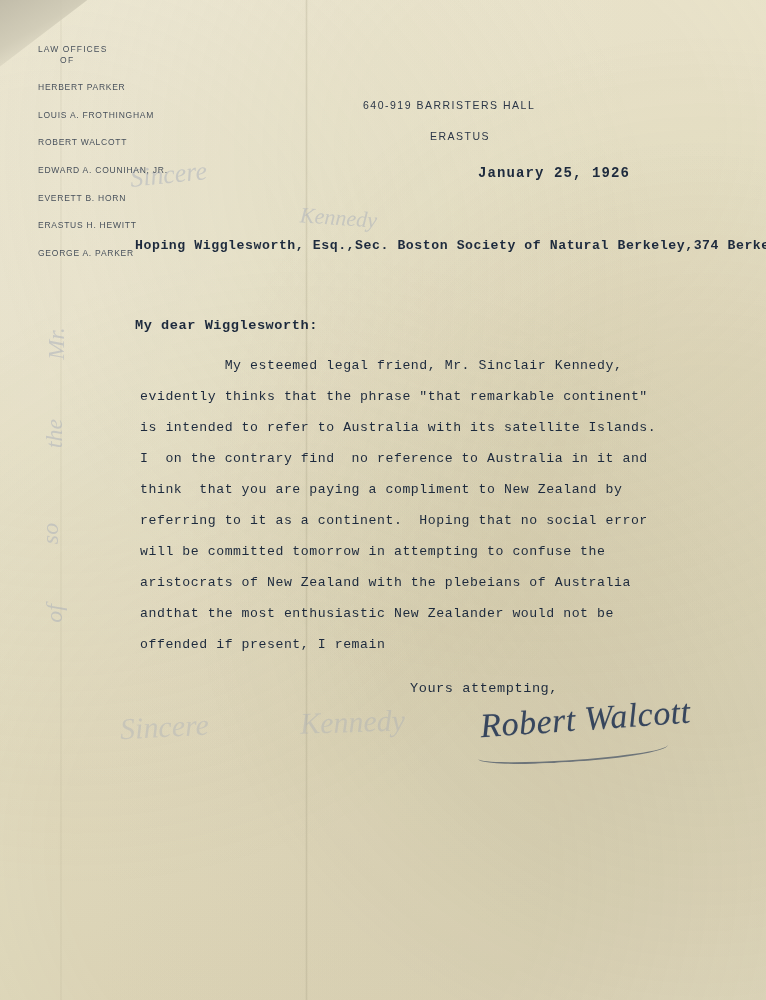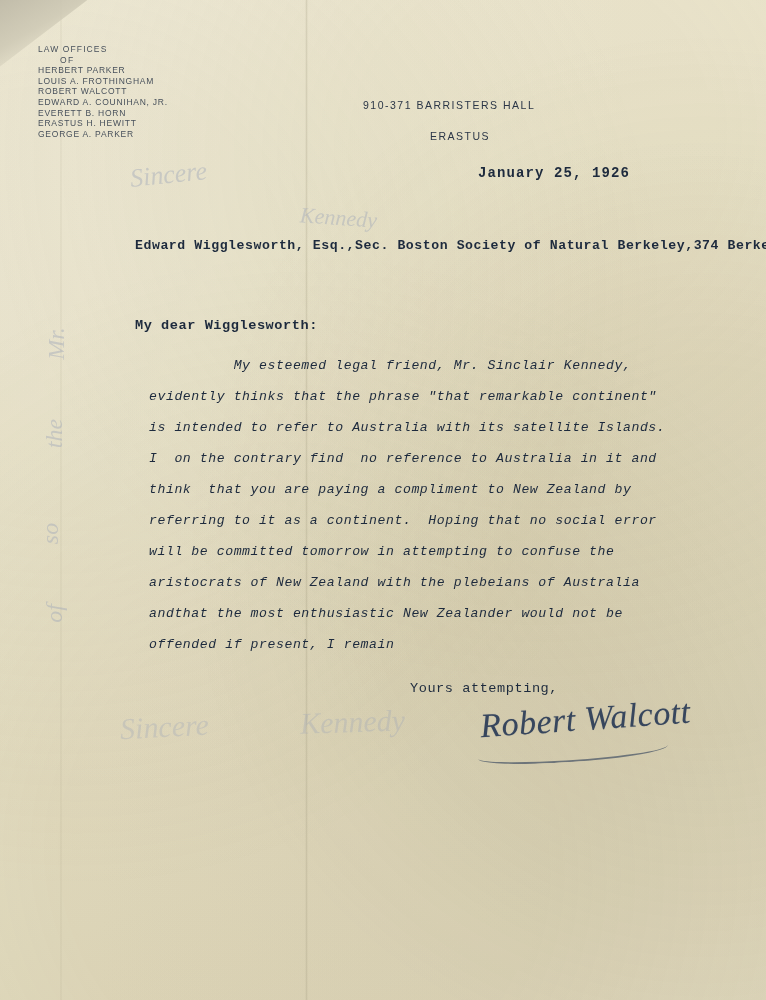--- a/index.html
+++ b/index.html
@@ -88,21 +88,21 @@
     color: #2f3a4a;
     font-family: "Liberation Sans", sans-serif;
     font-size: 8.5px;
     letter-spacing: 0.9px;
     line-height: 10.6px;
     text-transform: uppercase;
     opacity: 0.88;
   }
   .letterhead .lh-title { letter-spacing: 1.1px; }
   .letterhead .lh-of { margin-left: 22px; letter-spacing: 1.3px; }
-  .letterhead .lh-name { letter-spacing: 0.75px; }
+  .letterhead .lh-name { letter-spacing: 0.75px; margin-top: 17px; }
 
   .addr-right {
     position: absolute;
     color: #2b3647;
     font-family: "Liberation Sans", sans-serif;
     font-size: 10.5px;
     letter-spacing: 1.5px;
   }
   #hall { left: 363px; top: 99px; }
   #city { left: 430px; top: 130px; }
@@ -117,21 +117,21 @@
     white-space: pre;
   }
   .tw.b { font-weight: bold; }
 
   #date { left: 478px; top: 165px; font-size: 14px; letter-spacing: 1.1px; font-weight: bold; }
 
   #recipient { left: 135px; top: 235px; line-height: 21.5px; font-weight: bold; }
 
   #salutation { left: 135px; top: 318px; font-weight: bold; font-size: 13.6px; }
 
-  #body { left: 149px; top: 350px; line-height: 31px; font-style: italic; }
+  #body { left: 140px; top: 350px; line-height: 31px; }
   #body .ln { display: block; }
 
   #closing { left: 410px; top: 681px; font-size: 13.6px; }
 
   
   #signature {
     position: absolute;
     left: 480px;
     top: 700px;
     font-family: "Liberation Serif", serif;
@@ -180,26 +180,26 @@
     <div class="lh-of">OF</div>
     <div class="lh-name">HERBERT PARKER</div>
     <div class="lh-name">LOUIS A. FROTHINGHAM</div>
     <div class="lh-name">ROBERT WALCOTT</div>
     <div class="lh-name">EDWARD A. COUNIHAN, JR.</div>
     <div class="lh-name">EVERETT B. HORN</div>
     <div class="lh-name">ERASTUS H. HEWITT</div>
     <div class="lh-name">GEORGE A. PARKER</div>
   </div>
 
-  <div class="addr-right" id="hall">910-371 BARRISTERS HALL</div>
+  <div class="addr-right" id="hall">640-919 BARRISTERS HALL</div>
   <div class="addr-right" id="city">ERASTUS</div>
 
   <div class="tw" id="date">January 25, 1926</div>
 
-  <div class="tw" id="recipient"><span class="ln">Edward Wigglesworth, Esq.,</span><span class="ln">Sec. Boston Society of Natural Berkeley,</span><span class="ln">374 Berkeley Street,</span></div>
+  <div class="tw" id="recipient"><span class="ln">Hoping Wigglesworth, Esq.,</span><span class="ln">Sec. Boston Society of Natural Berkeley,</span><span class="ln">374 Berkeley Street,</span></div>
 
   <div class="tw b" id="salutation">My dear Wigglesworth:</div>
 
   <div class="tw" id="body"><span class="ln">          My esteemed legal friend, Mr. Sinclair Kennedy,</span><span class="ln">evidently thinks that the phrase "that remarkable continent"</span><span class="ln">is intended to refer to Australia with its satellite Islands.</span><span class="ln">I  on the contrary find  no reference to Australia in it and</span><span class="ln">think  that you are paying a compliment to New Zealand by</span><span class="ln">referring to it as a continent.  Hoping that no social error</span><span class="ln">will be committed tomorrow in attempting to confuse the</span><span class="ln">aristocrats of New Zealand with the plebeians of Australia</span><span class="ln">andthat the most enthusiastic New Zealander would not be</span><span class="ln">offended if present, I remain</span></div>
 
   <div class="tw" id="closing">Yours attempting,</div>
 
   <div id="signature">Robert Walcott</div>
   <div id="signature-underline"></div>
 

